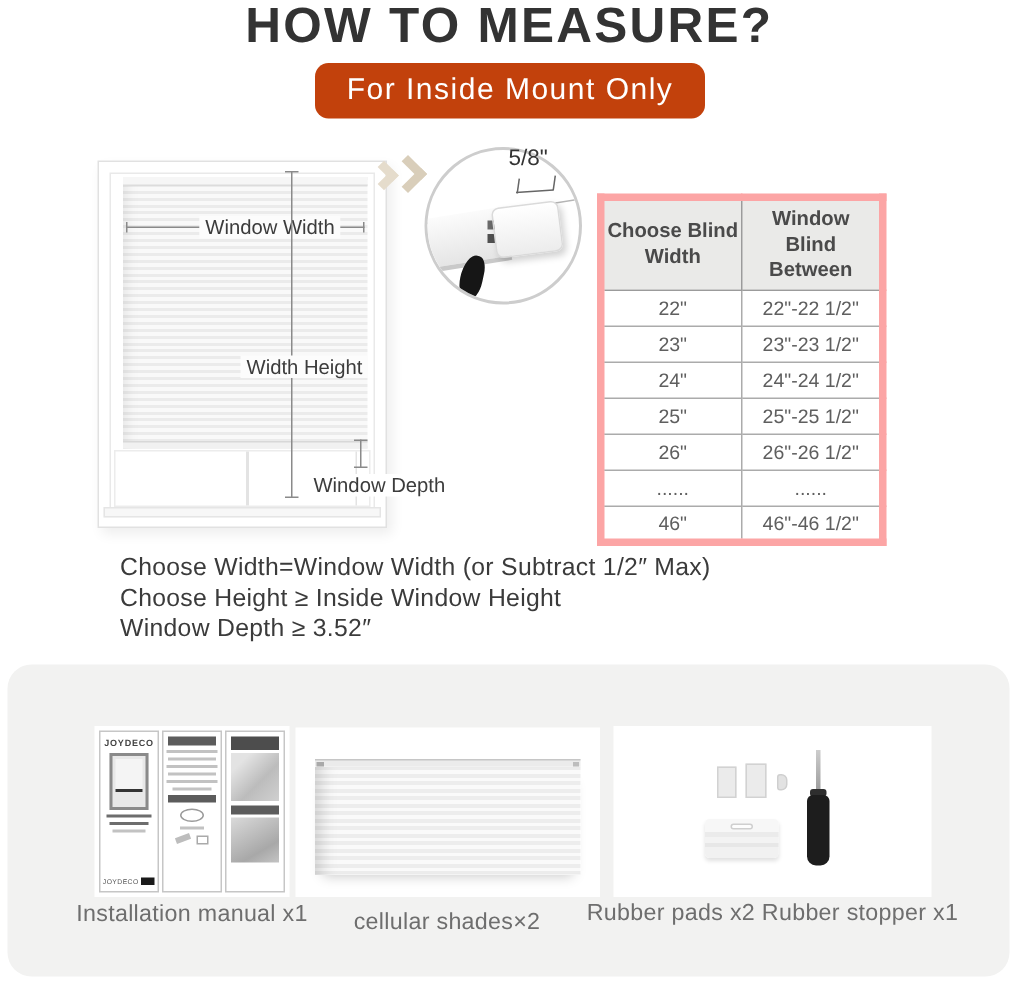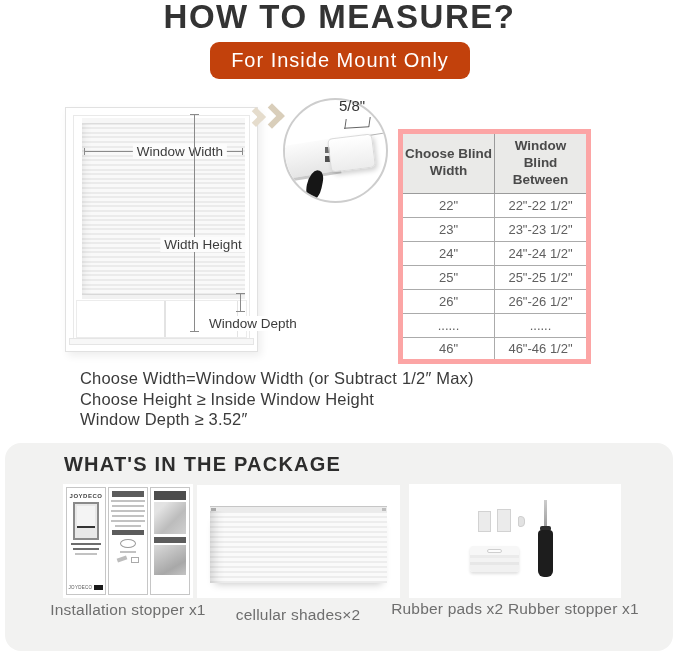--- a/index.html
+++ b/index.html
@@ -218,21 +218,20 @@
     </tbody>
   </table>
 
   <div class="notes">
     <div>Choose Width=Window Width (or Subtract 1/2″ Max)</div>
     <div>Choose Height ≥ Inside Window Height</div>
     <div>Window Depth ≥ 3.52″</div>
   </div>
 
   <div class="panel"></div>
-  <div class="pkg-title">WHAT'S IN THE PACKAGE</div>
 
   <div class="card card1">
     <div class="mpanel">
       <div class="mbrand">JOYDECO</div>
       <div class="mwin"></div>
       <div class="tl b w80"></div>
       <div class="tl b w70"></div>
       <div class="tl w60"></div>
       <div class="mlogo">
         <span class="mlogotext">JOYDECO</span>
@@ -275,19 +274,19 @@
     <div class="pad pad2"></div>
     <div class="stopper"></div>
     <div class="handle">
       <span class="slot"></span>
     </div>
     <div class="sd-shaft"></div>
     <div class="sd-collar"></div>
     <div class="sd-handle"></div>
   </div>
 
-  <div class="cap cap1">Installation stopper x1</div>
+  <div class="cap cap1">Installation manual x1</div>
   <div class="cap cap2">cellular shades×2</div>
   <div class="cap cap3">
     <div>Rubber pads x2 Rubber stopper x1</div>
   </div>
 
 </div>
 
 </body></html>

